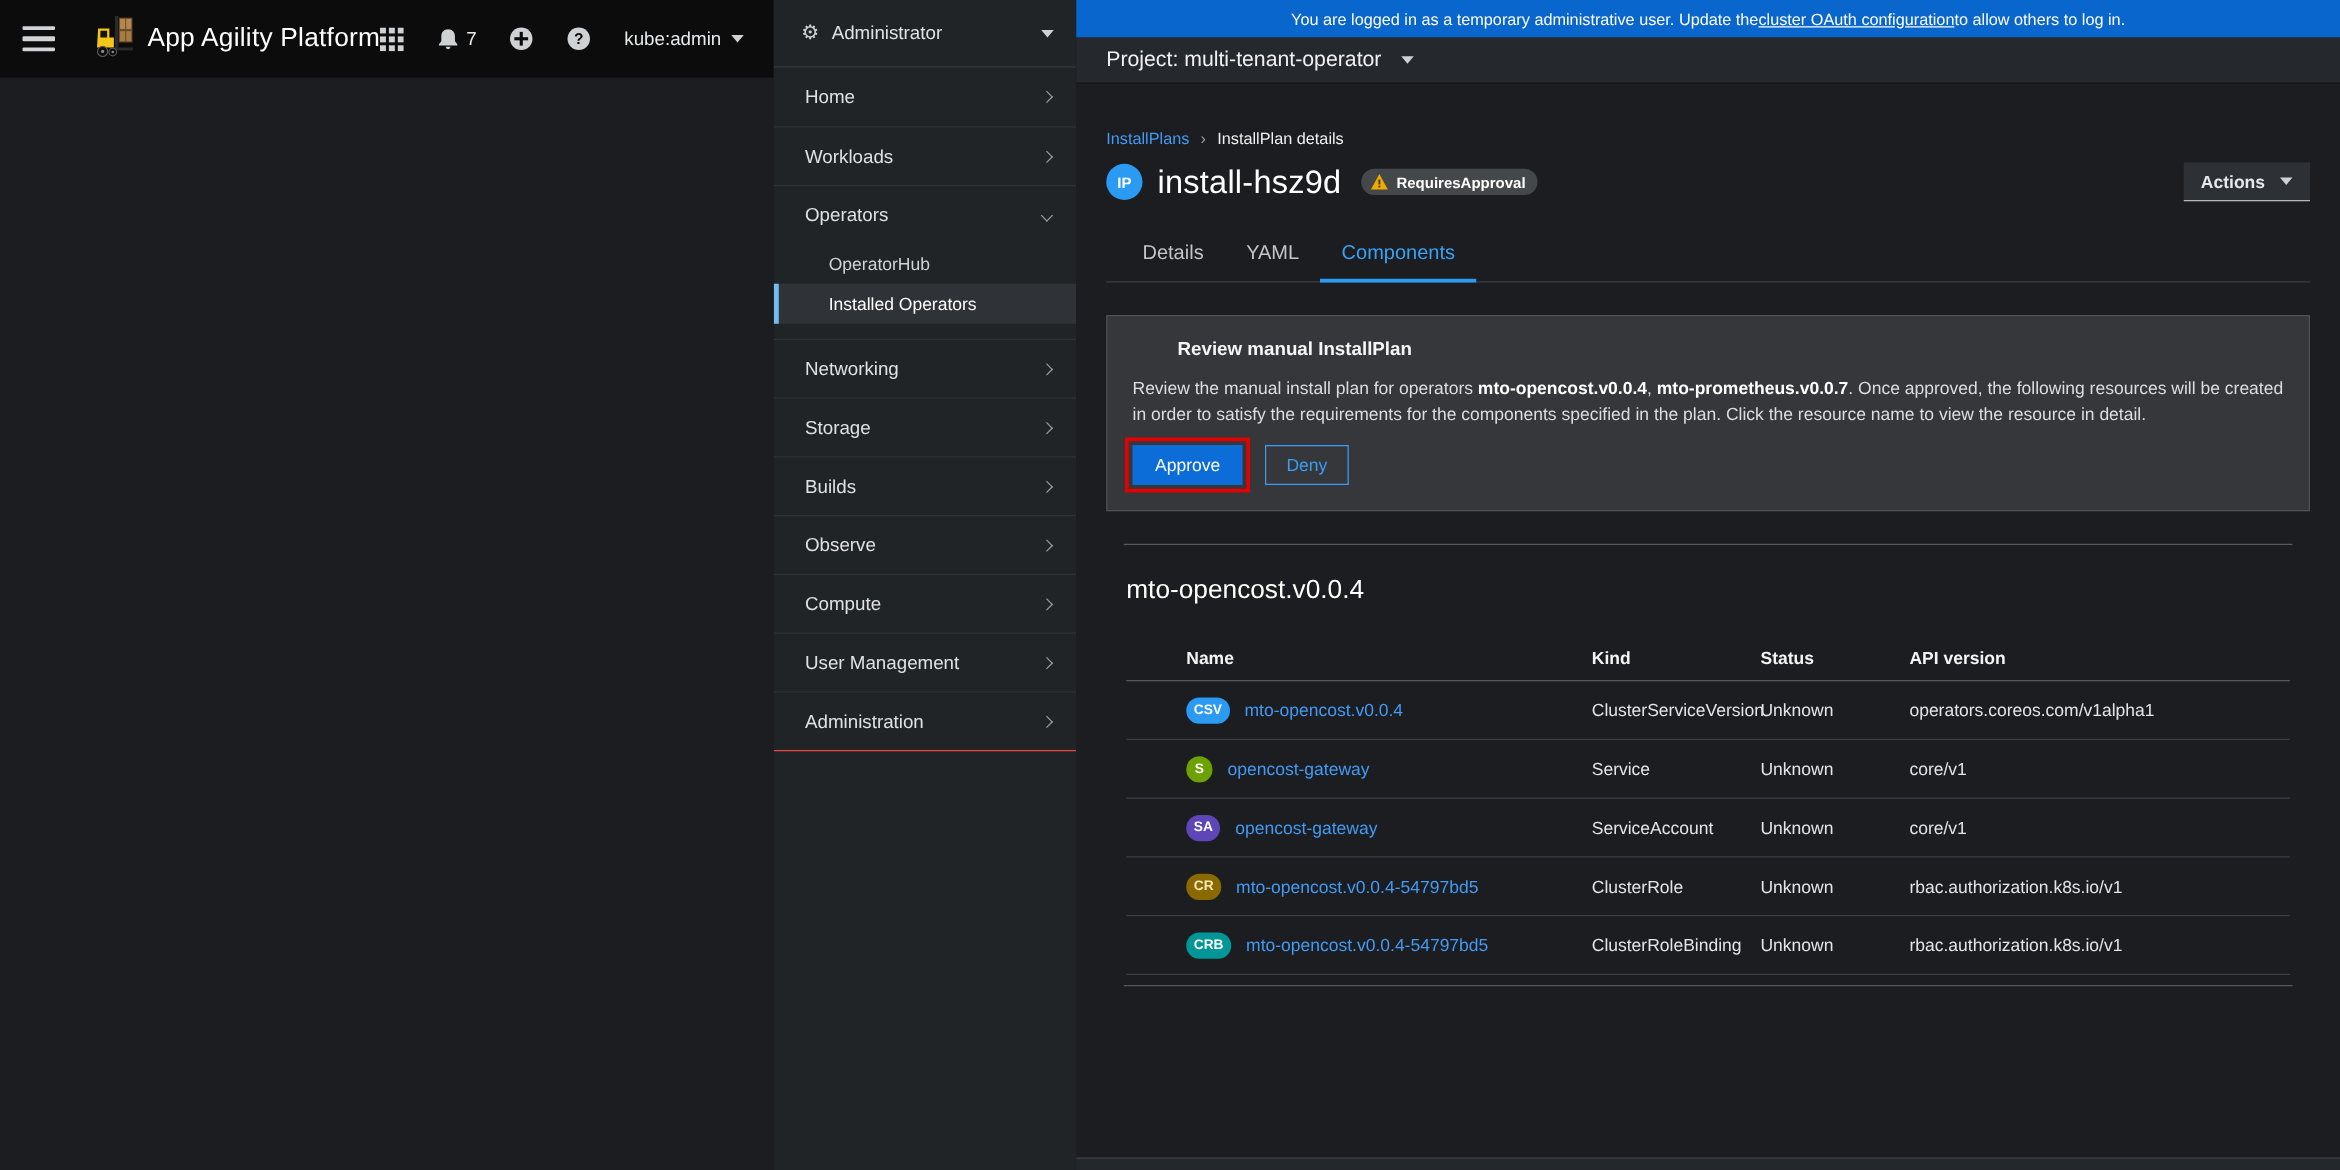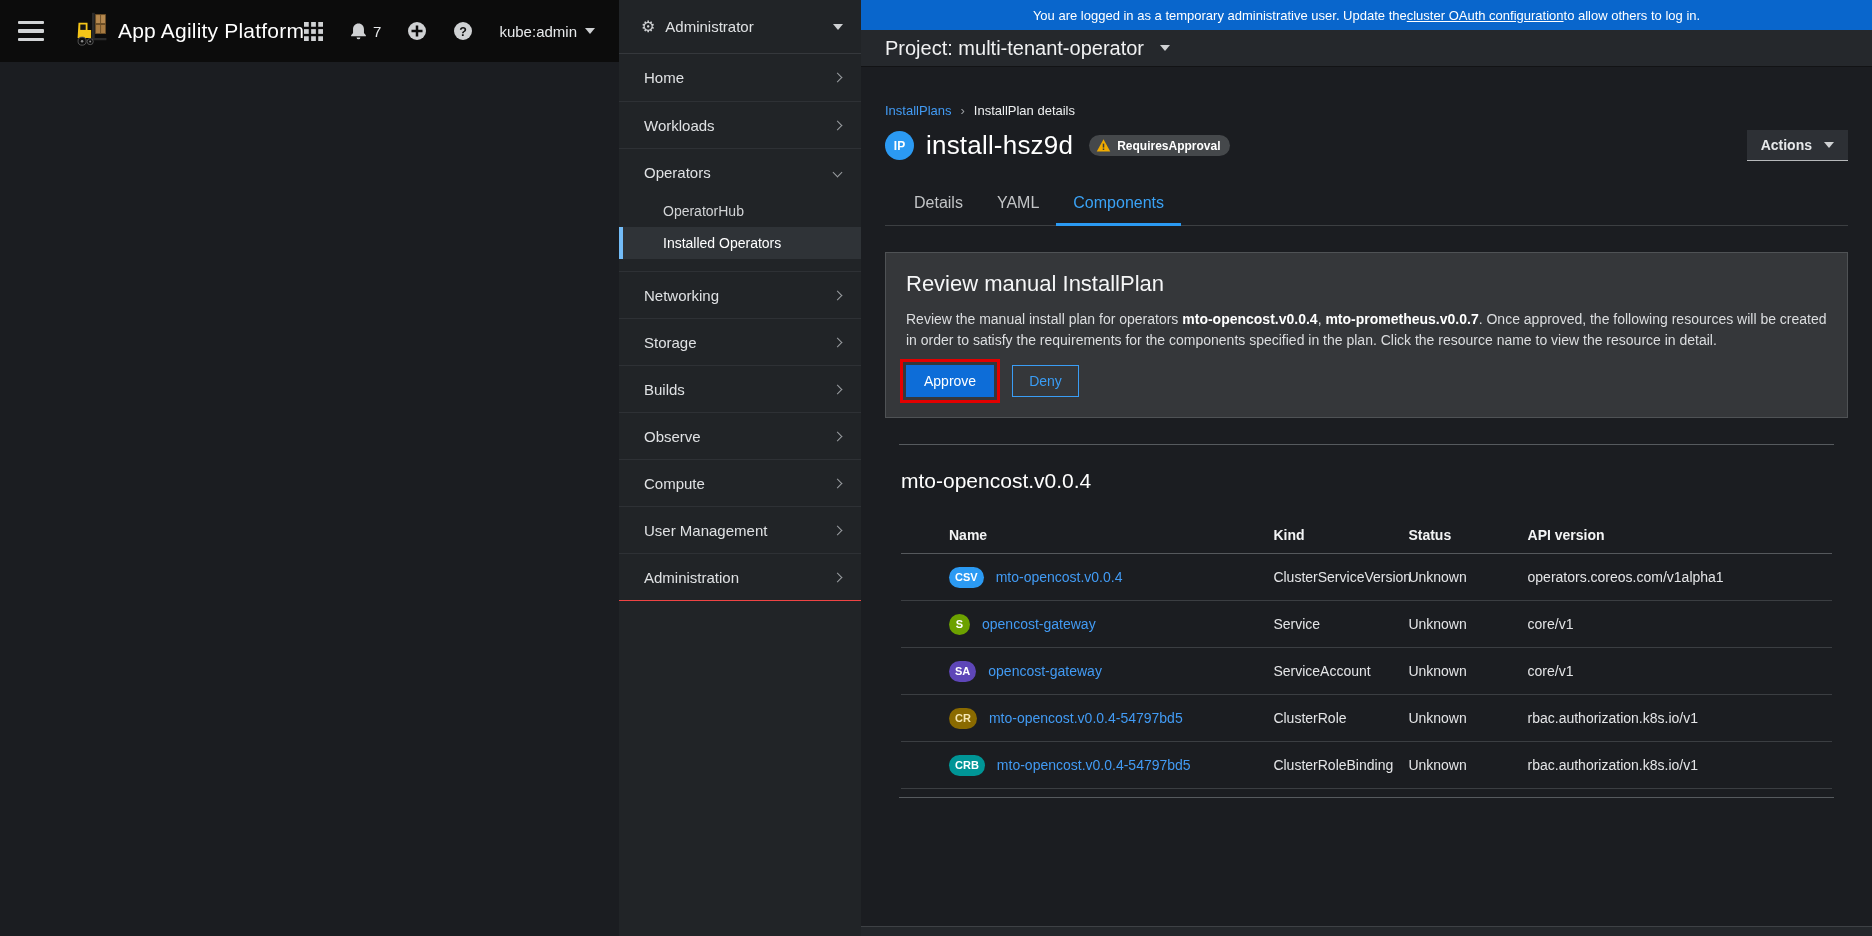--- a/index.html
+++ b/index.html
@@ -45,21 +45,21 @@
   .sub-item { height:32px; display:flex; align-items:center; padding:0 20px 0 40px; font-size:14px;
               color:#d2d4d6; cursor:pointer; border-left:4px solid transparent; }
   .sub-item.active { background:#2f3337; border-left:4px solid #73bcf7; color:#ffffff; }
 
   
   .main { flex:1; display:flex; flex-direction:column; min-width:0; position:relative; background:#1b1d21; }
   .banner { height:30px; background:#0966cc; color:#ffffff; font-size:13px; display:flex;
             align-items:center; justify-content:center; gap:0; flex:none; }
   .banner a { color:#ffffff; text-decoration:underline; cursor:pointer; }
   .project-bar { height:37px; background:#25282c; display:flex; align-items:center; gap:16px;
-                 padding:0 24px; color:#f0f1f2; font-size:20px; flex:none; border-bottom:1px solid #121315;
+                 padding:0 24px; color:#f0f1f2; font-size:17px; flex:none; border-bottom:1px solid #121315;
                  cursor:pointer; }
   .content { flex:1; padding:0 24px; overflow:hidden; }
 
   .breadcrumb { margin-top:36px; font-size:13px; display:flex; align-items:flex-start; gap:9px; }
   .breadcrumb a { color:#429bf4; text-decoration:none; cursor:pointer; }
   .crumb-sep { color:#9a9da0; font-size:13px; }
   .breadcrumb .current { color:#eef0f1; }
 
   .title-row { margin-top:12px; display:flex; align-items:center; gap:12px; }
   .res-badge { width:29px; height:29px; border-radius:50%; background:#2b9af3; color:#fff;
@@ -71,21 +71,21 @@
   .actions-btn { background:#2d3035; border:none; border-bottom:1px solid #b6b8ba; color:#e6e8ea;
                  font-size:14px; padding:7px 14px; display:flex; align-items:center; gap:12px; cursor:pointer;font-weight:bold; }
 
   .tabs { margin-top:22px; display:flex; border-bottom:1px solid #3c3f42; padding-left:12px; }
   .tab { padding:11px 17px 13px; font-size:16px; color:#c2c4c6; cursor:pointer; position:relative; }
   .tab.active { color:#3aa2f5; }
   .tab.active::after { content:""; position:absolute; left:0; right:0; bottom:-1px; height:3px; background:#2b9af3; }
 
   
   .card { margin-top:26px; background:#35373a; border:1px solid #4f5255; padding:18px 20px 20px; }
-  .card h2 { color:#f5f6f7; font-size:22px; font-weight:400; }
+  .card h2 { color:#f5f6f7; font-size:15px; font-weight:700;margin-left:36px; }
   .card p { margin-top:12px; color:#dcdee0; font-size:14px; line-height:21px; max-width:1560px; }
   .card p b { color:#ffffff; }
   .btn-row { margin-top:14px; display:flex; align-items:center; gap:18px; }
   .approve-wrap { position:relative; display:inline-block; }
   .btn-primary { background:#0d6dd8; color:#ffffff; border:none; font-size:14px; padding:8px 18px; cursor:pointer; }
   .annotation { position:absolute; left:-6px; top:-6px; right:-6px; bottom:-6px;
                 border:3px solid #e30000; pointer-events:none; }
   .btn-secondary { background:transparent; color:#3a9df5; border:1px solid #3a9df5; font-size:14px;
                    padding:7px 16px; cursor:pointer; }
 

